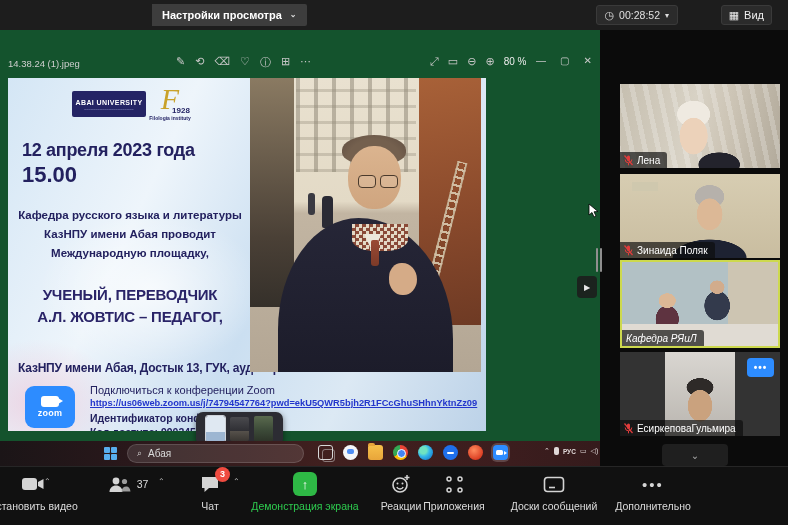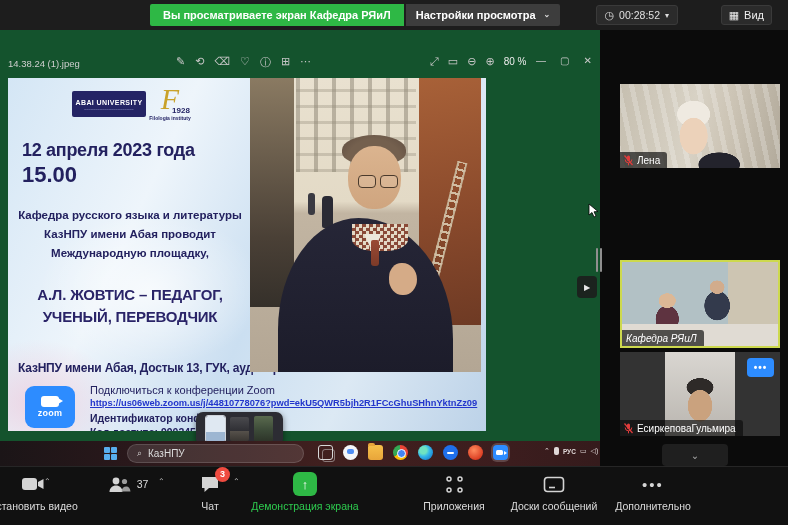--- a/index.html
+++ b/index.html
@@ -162,21 +162,20 @@
   .cursor { position:absolute; left:588px; top:203px; z-index:50; }
   .next-btn { position:absolute; left:577px; top:246px; width:20px; height:22px; background:rgba(28,28,28,.88); border-radius:4px; color:#e8e8e8; font-size:8px; display:flex; align-items:center; justify-content:center; }
 </style>
 </head>
 <body>
 
 <div id="app">
 
   <div class="topbar">
     <div class="banner-wrap">
-      <div class="share-banner">Вы просматриваете экран Кафедра РЯиЛ</div>
       <div class="view-settings">
         <span>Настройки просмотра</span>
         <span class="chev-d">⌄</span>
       </div>
     </div>
     <div class="timer-pill">
       <span class="clock-glyph">◷</span>
       <span>00:28:52</span>
       <span class="chev-d">▾</span>
     </div>
@@ -224,31 +223,31 @@
         <div class="fil-sub">Filologia instituty</div>
       </div>
       <div class="p-date1">12 апреля 2023 года</div>
       <div class="p-date2">15.00</div>
       <div class="p-body">
         <div>Кафедра русского языка и литературы</div>
         <div>КазНПУ имени Абая проводит</div>
         <div>Международную площадку,</div>
       </div>
       <div class="p-title">
+        <div>УЧЕНЫЙ, ПЕРЕВОДЧИК</div>
         <div>А.Л. ЖОВТИС – ПЕДАГОГ,</div>
-        <div>УЧЕНЫЙ, ПЕРЕВОДЧИК</div>
       </div>
       <div class="p-address">КазНПУ имени Абая, Достык 13, ГУК, аудитория 314</div>
 
       <div class="zoom-logo">
         <div class="zoom-cam"></div>
         <div class="zoom-word">zoom</div>
       </div>
       <div class="p-join">Подключиться к конференции Zoom</div>
-      <div class="p-url">https://us06web.zoom.us/j/44810778076?pwd=ekU5QWR5bjh2R1FCcGhuSHhnYktnZz09</div>
+      <div class="p-url">https://us06web.zoom.us/j/74794547764?pwd=ekU5QWR5bjh2R1FCcGhuSHhnYktnZz09</div>
       <div class="p-confid">Идентификатор конференци</div>
       <div class="p-code">Код доступа: 990245</div>
 
       <div class="photo">
         <div class="ph-windows"></div>
         <div class="ph-left-store"></div>
         <div class="ph-right-store"></div>
         <div class="ph-ladder"></div>
         <div class="ph-fig"></div>
         <div class="ph-fig2"></div>
@@ -274,21 +273,21 @@
 
     <div class="taskbar">
       <div class="start-icon">
           <i></i>
           <i></i>
           <i></i>
           <i></i>
         </div>
       <div class="search-box">
         <span style="font-size:9px;">⌕</span>
-        <span>КазНПУ</span>
+        <span>Абая</span>
       </div>
       <div class="tb-icons">
         <div class="tbi taskview"></div>
         <div class="tbi chatapp"></div>
         <div class="tbi folder"></div>
         <div class="tbi chrome"></div>
         <div class="tbi edge"></div>
         <div class="tbi bluedash"></div>
         <div class="tbi orange"></div>
         <div class="tbi zoomapp active-underline"></div>
@@ -324,20 +323,30 @@
       <div class="nlabel">
         <svg width="9" height="11" viewBox="0 0 9 11">
             <rect x="3" y="0.5" width="3" height="5.5" rx="1.5" fill="#e23c3c"></rect>
             <path d="M1.2 4.5 a3.3 3.3 0 0 0 6.6 0 M4.5 8 v2.3" stroke="#e23c3c" stroke-width="1" fill="none"></path>
             <line x1="0.5" y1="0.5" x2="8.5" y2="10" stroke="#e23c3c" stroke-width="1.2"></line>
           </svg>
         <span>Лена</span>
       </div>
     </div>
 
+    <div class="tile v2" style="top:144px;">
+      <div class="nlabel">
+        <svg width="9" height="11" viewBox="0 0 9 11">
+            <rect x="3" y="0.5" width="3" height="5.5" rx="1.5" fill="#e23c3c"></rect>
+            <path d="M1.2 4.5 a3.3 3.3 0 0 0 6.6 0 M4.5 8 v2.3" stroke="#e23c3c" stroke-width="1" fill="none"></path>
+            <line x1="0.5" y1="0.5" x2="8.5" y2="10" stroke="#e23c3c" stroke-width="1.2"></line>
+          </svg>
+        <span>Зинаида Поляк</span>
+      </div>
+    </div>
 
     <div class="tile v3 active" style="top:230px; height:88px;font-style:italic;">
       <div class="nlabel">
         <span>Кафедра РЯиЛ</span>
       </div>
     </div>
 
     <div class="tile v4" style="top:322px;">
       <div class="more-btn">•••</div>
       <div class="nlabel">
@@ -393,20 +402,32 @@
     </div>
     <span class="zchev" style="left:233px;">⌃</span>
 
     <div class="zbtn" style="left:240px; width:130px;">
       <div class="ico-row">
           <div class="share-ico">↑</div>
         </div>
       <span class="share-label">Демонстрация экрана</span>
     </div>
 
+    <div class="zbtn" style="left:370px; width:62px;">
+      <div class="ico-row">
+        <svg class="icon-svg" width="20" height="20" viewBox="0 0 20 20">
+            <circle cx="9" cy="11" r="7" fill="none" stroke="#d4d4d4" stroke-width="1.6"></circle>
+            <circle cx="6.5" cy="9.5" r="1" fill="#d4d4d4"></circle>
+            <circle cx="11.5" cy="9.5" r="1" fill="#d4d4d4"></circle>
+            <path d="M5.8 13 a3.6 3.6 0 0 0 6.4 0" fill="none" stroke="#d4d4d4" stroke-width="1.4"></path>
+            <path d="M16 1 v5 M13.5 3.5 h5" stroke="#d4d4d4" stroke-width="1.5"></path>
+          </svg>
+      </div>
+      <span>Реакции</span>
+    </div>
 
     <div class="zbtn" style="left:421px; width:66px;align-items:center;">
       <div class="ico-row">
         <svg class="icon-svg" width="19" height="19" viewBox="0 0 19 19">
             <circle cx="4" cy="4" r="2" fill="none" stroke="#d4d4d4" stroke-width="1.5"></circle>
             <circle cx="15" cy="4" r="2" fill="none" stroke="#d4d4d4" stroke-width="1.5"></circle>
             <circle cx="4" cy="15" r="2" fill="none" stroke="#d4d4d4" stroke-width="1.5"></circle>
             <circle cx="15" cy="15" r="2" fill="none" stroke="#d4d4d4" stroke-width="1.5"></circle>
           </svg>
       </div>

